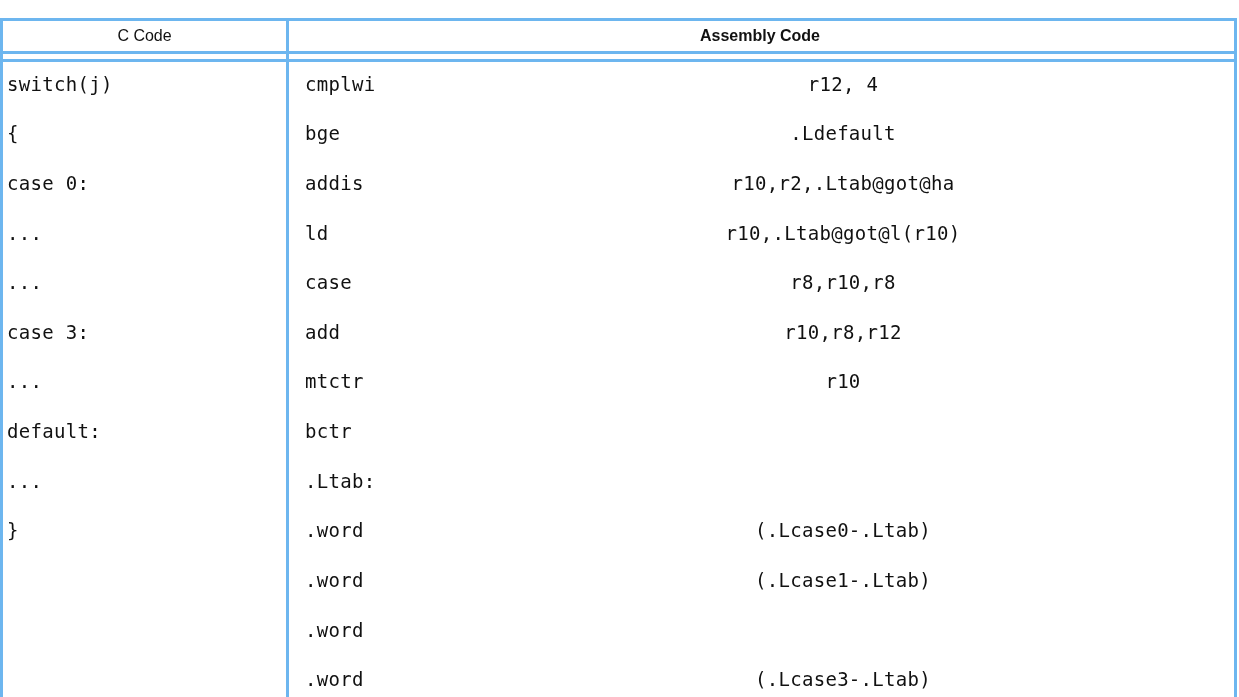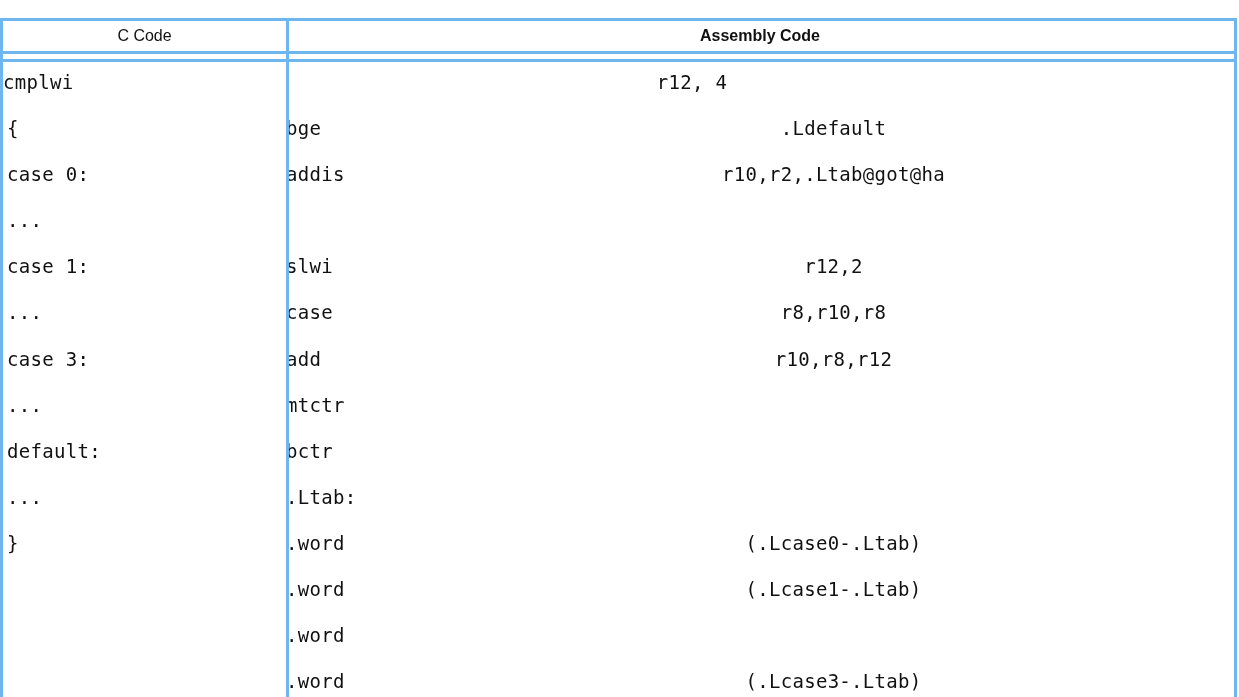--- a/index.html
+++ b/index.html
@@ -79,21 +79,21 @@
   }
   .cell-c{
     width:283px;
     box-sizing:border-box;
     padding-left:4px;
     overflow:hidden;
   }
   .cell-asm{
     flex:1;
     display:flex;
-    padding-left:0;
+    padding-left:19px;
     box-sizing:border-box;
     overflow:hidden;
   }
   .mnemonic{
     width:147px;
     flex:0 0 auto;
   }
   .operands{
     flex:1;
     text-align:center;
@@ -109,20 +109,21 @@
     <div class="header-cell-left">C Code</div>
     <div class="header-cell-right">Assembly Code</div>
   </div>
 
   <div class="hline"></div>
   <div class="hgap"></div>
   <div class="hline"></div>
 
   <div class="tbody">
   <div class="row">
+    <div class="cell-c">switch(j)</div>
     <div class="cell-asm">
       <span class="mnemonic">cmplwi</span>
       <span class="operands">r12, 4</span>
     </div>
   </div>
 
   <div class="row">
     <div class="cell-c">{</div>
     <div class="cell-asm">
       <span class="mnemonic">bge</span>
@@ -133,29 +134,26 @@
   <div class="row">
     <div class="cell-c">case 0:</div>
     <div class="cell-asm">
       <span class="mnemonic">addis</span>
       <span class="operands">r10,r2,.Ltab@got@ha</span>
     </div>
   </div>
 
   <div class="row">
     <div class="cell-c">...</div>
-  </div>
-
-  <div class="row">
-    <div class="cell-c">case 1:</div>
-    <div class="cell-asm">
-      <span class="mnemonic">slwi</span>
-      <span class="operands">r12,2</span>
-    </div>
-  </div>
+    <div class="cell-asm">
+      <span class="mnemonic">ld</span>
+      <span class="operands">r10,.Ltab@got@l(r10)</span>
+    </div>
+  </div>
+
 
   <div class="row">
     <div class="cell-c">...</div>
     <div class="cell-asm">
       <span class="mnemonic">case</span>
       <span class="operands">r8,r10,r8</span>
     </div>
   </div>
 
   <div class="row">
@@ -163,20 +161,21 @@
     <div class="cell-asm">
       <span class="mnemonic">add</span>
       <span class="operands">r10,r8,r12</span>
     </div>
   </div>
 
   <div class="row">
     <div class="cell-c">...</div>
     <div class="cell-asm">
       <span class="mnemonic">mtctr</span>
+      <span class="operands">r10</span>
     </div>
   </div>
 
   <div class="row">
     <div class="cell-c">default:</div>
     <div class="cell-asm">
       <span class="mnemonic">bctr</span>
       <span class="operands"></span>
     </div>
   </div>

